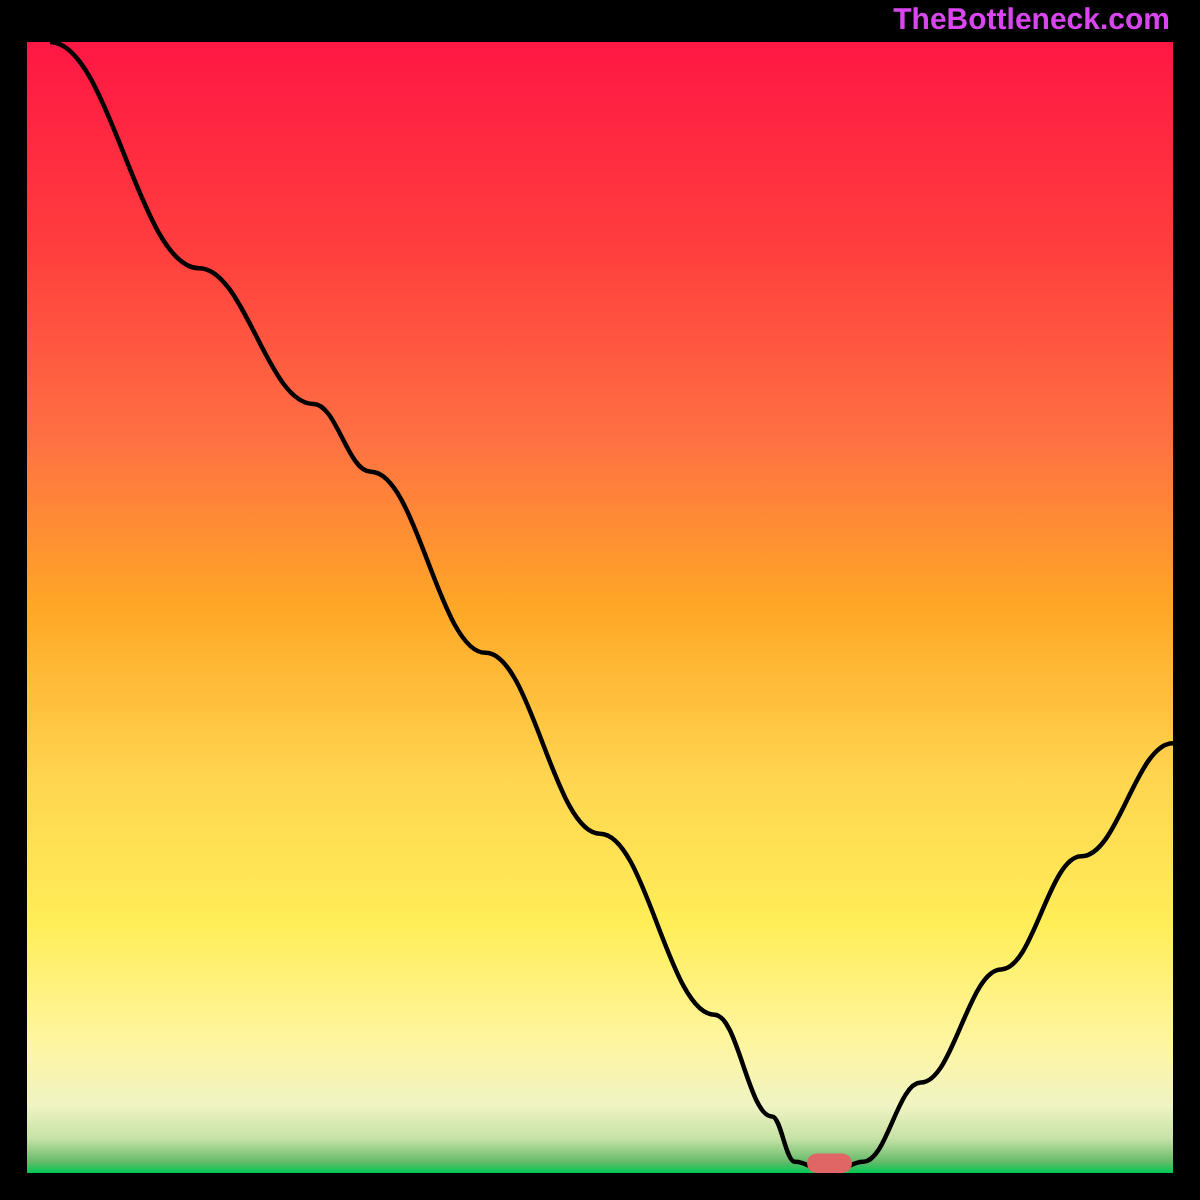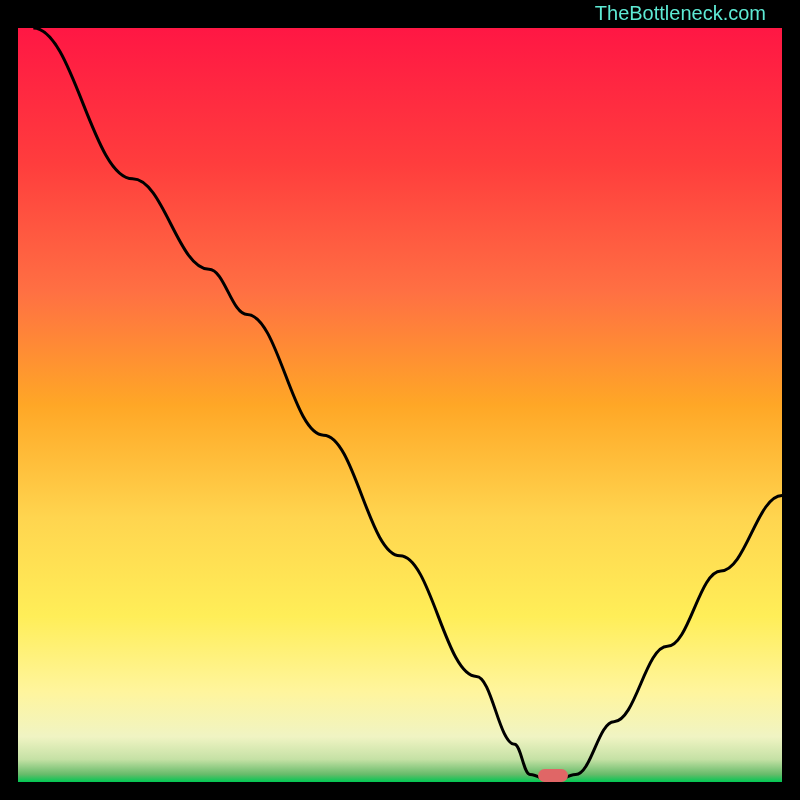--- a/index.html
+++ b/index.html
@@ -12,24 +12,24 @@
       width: 800px;
       height: 800px;
       background: #000;
       position: relative;
       font-family: Arial, sans-serif;
     }
     
     .watermark {
       position: absolute;
       top: 2px;
-      right: 34px;
-      color: #5eead4;
+      right: 20px;
+      color: #d946ef;
       font-size: 20px;
-      font-weight: normal;
+      font-weight: bold;
       z-index: 10;
     }
     
     .chart-container {
       position: absolute;
       top: 28px;
       left: 18px;
       right: 18px;
       bottom: 18px;
       background: #000;

